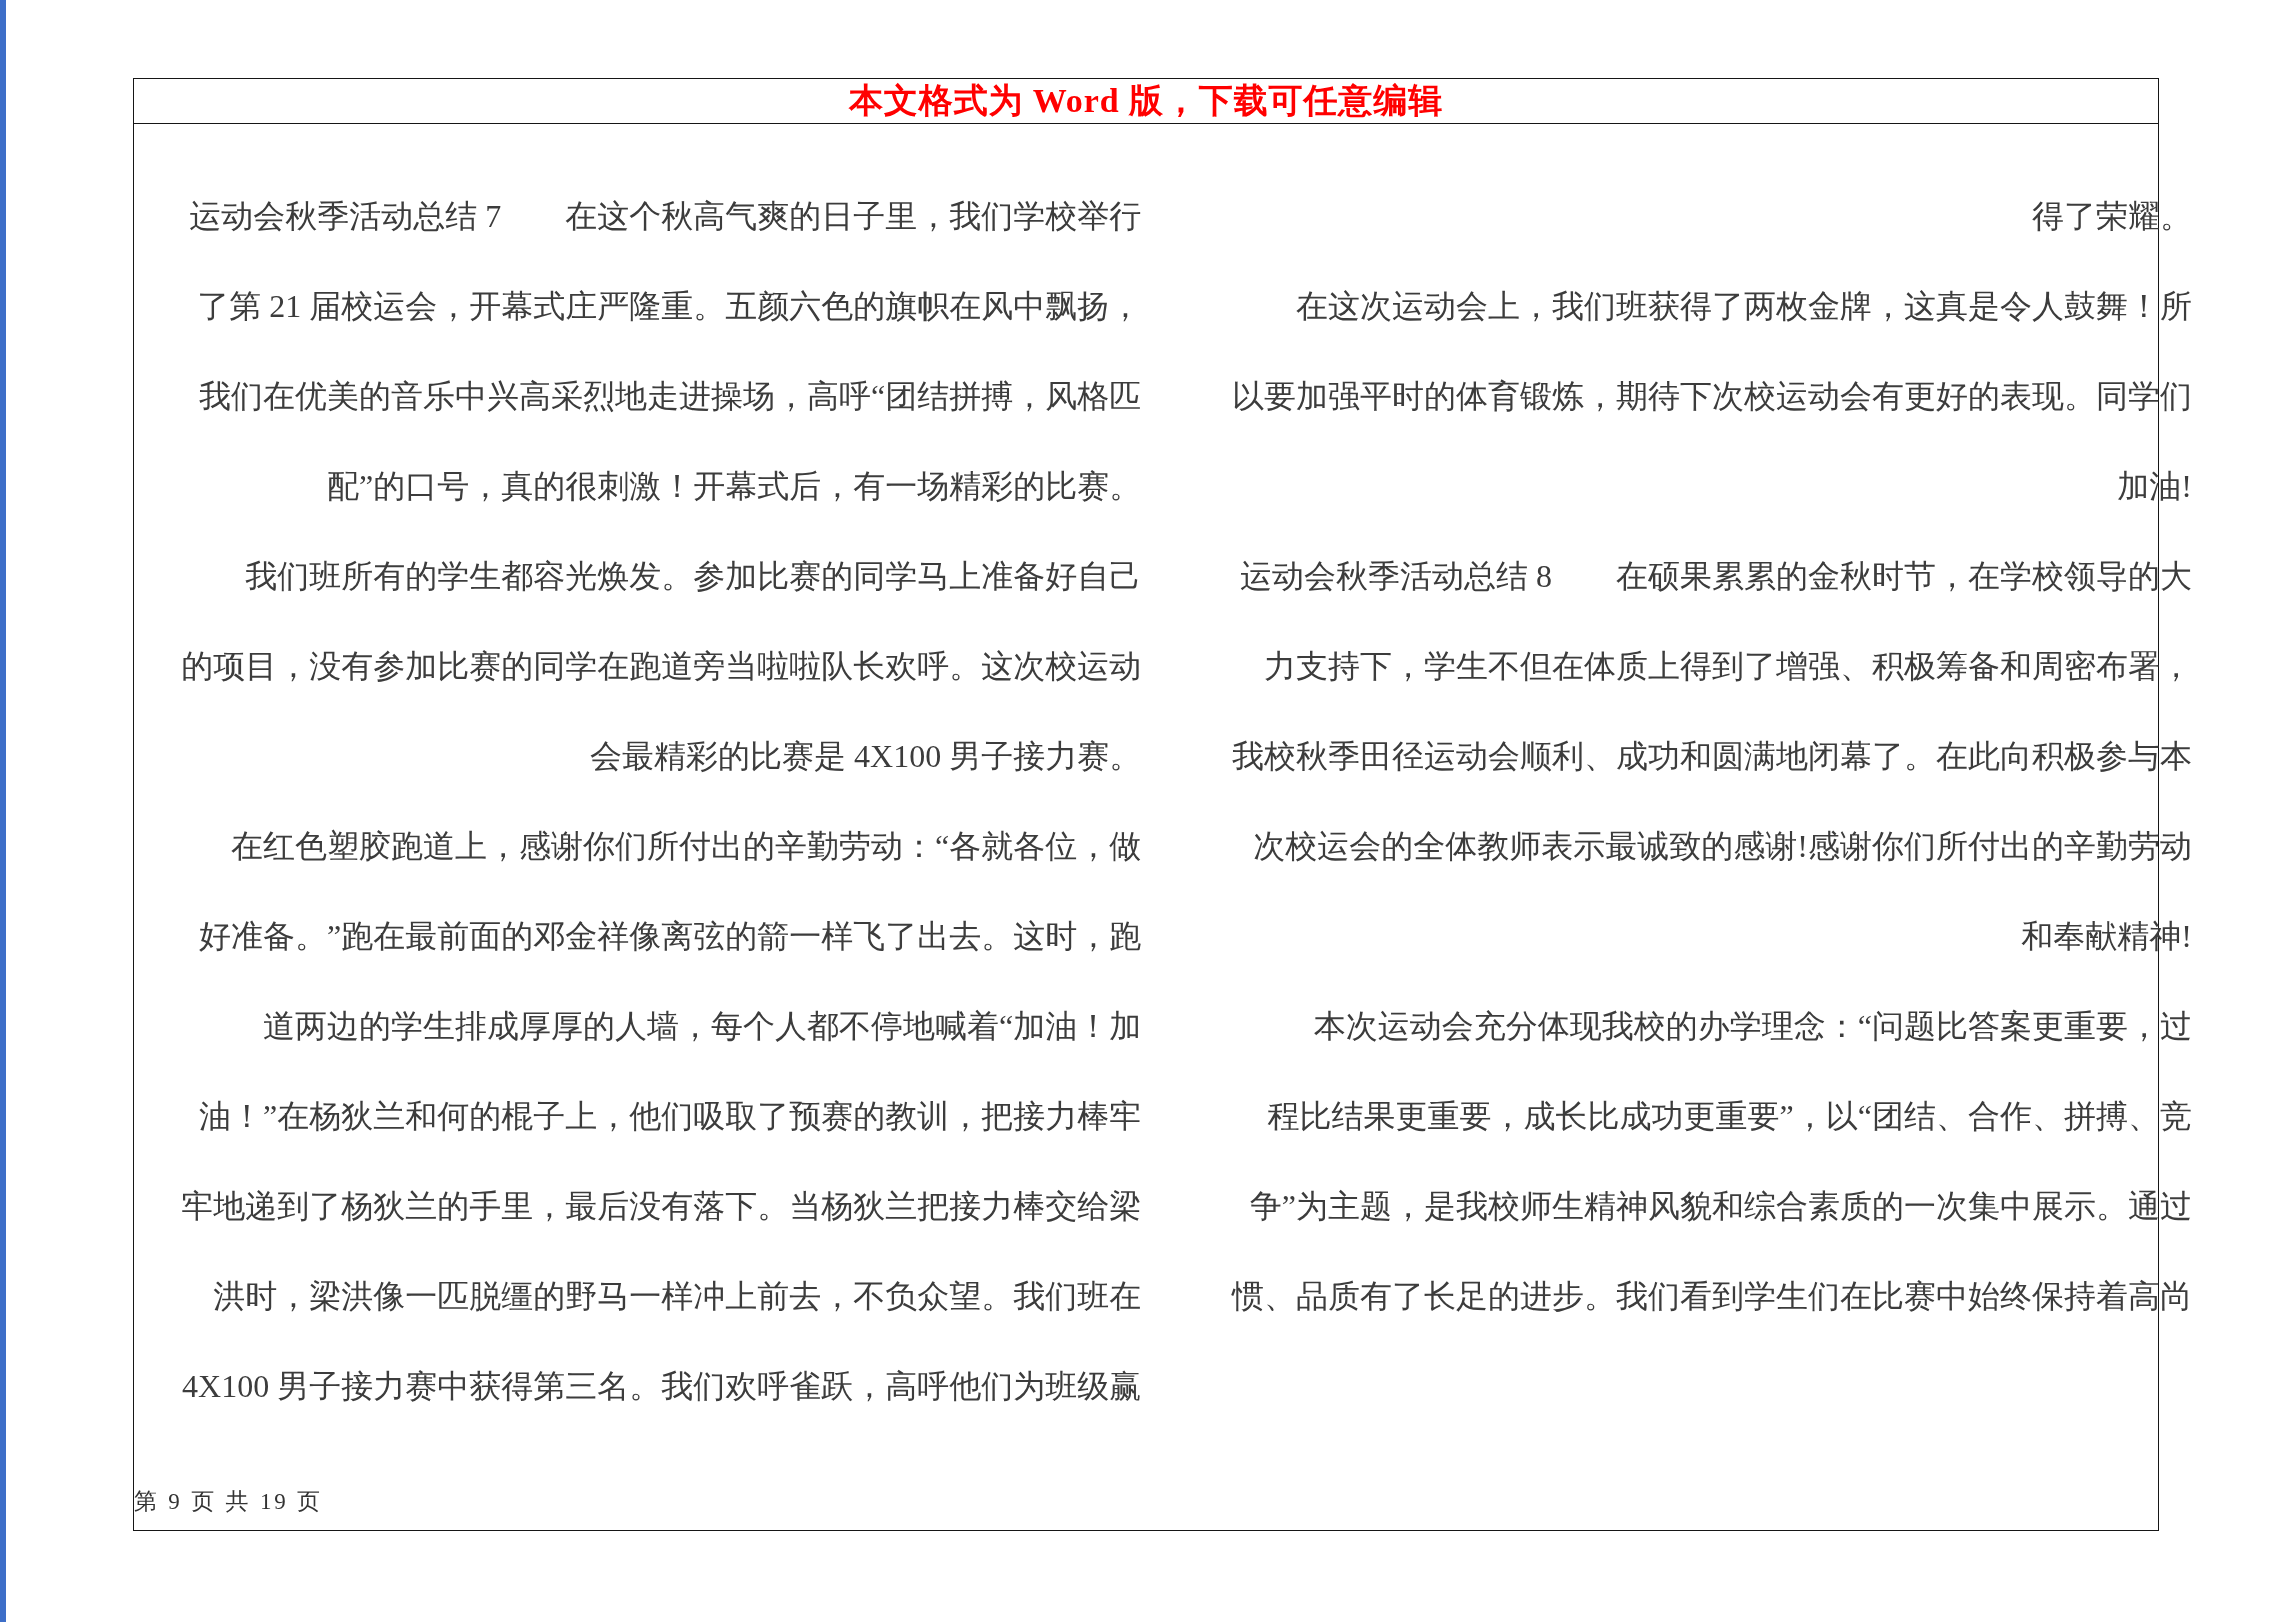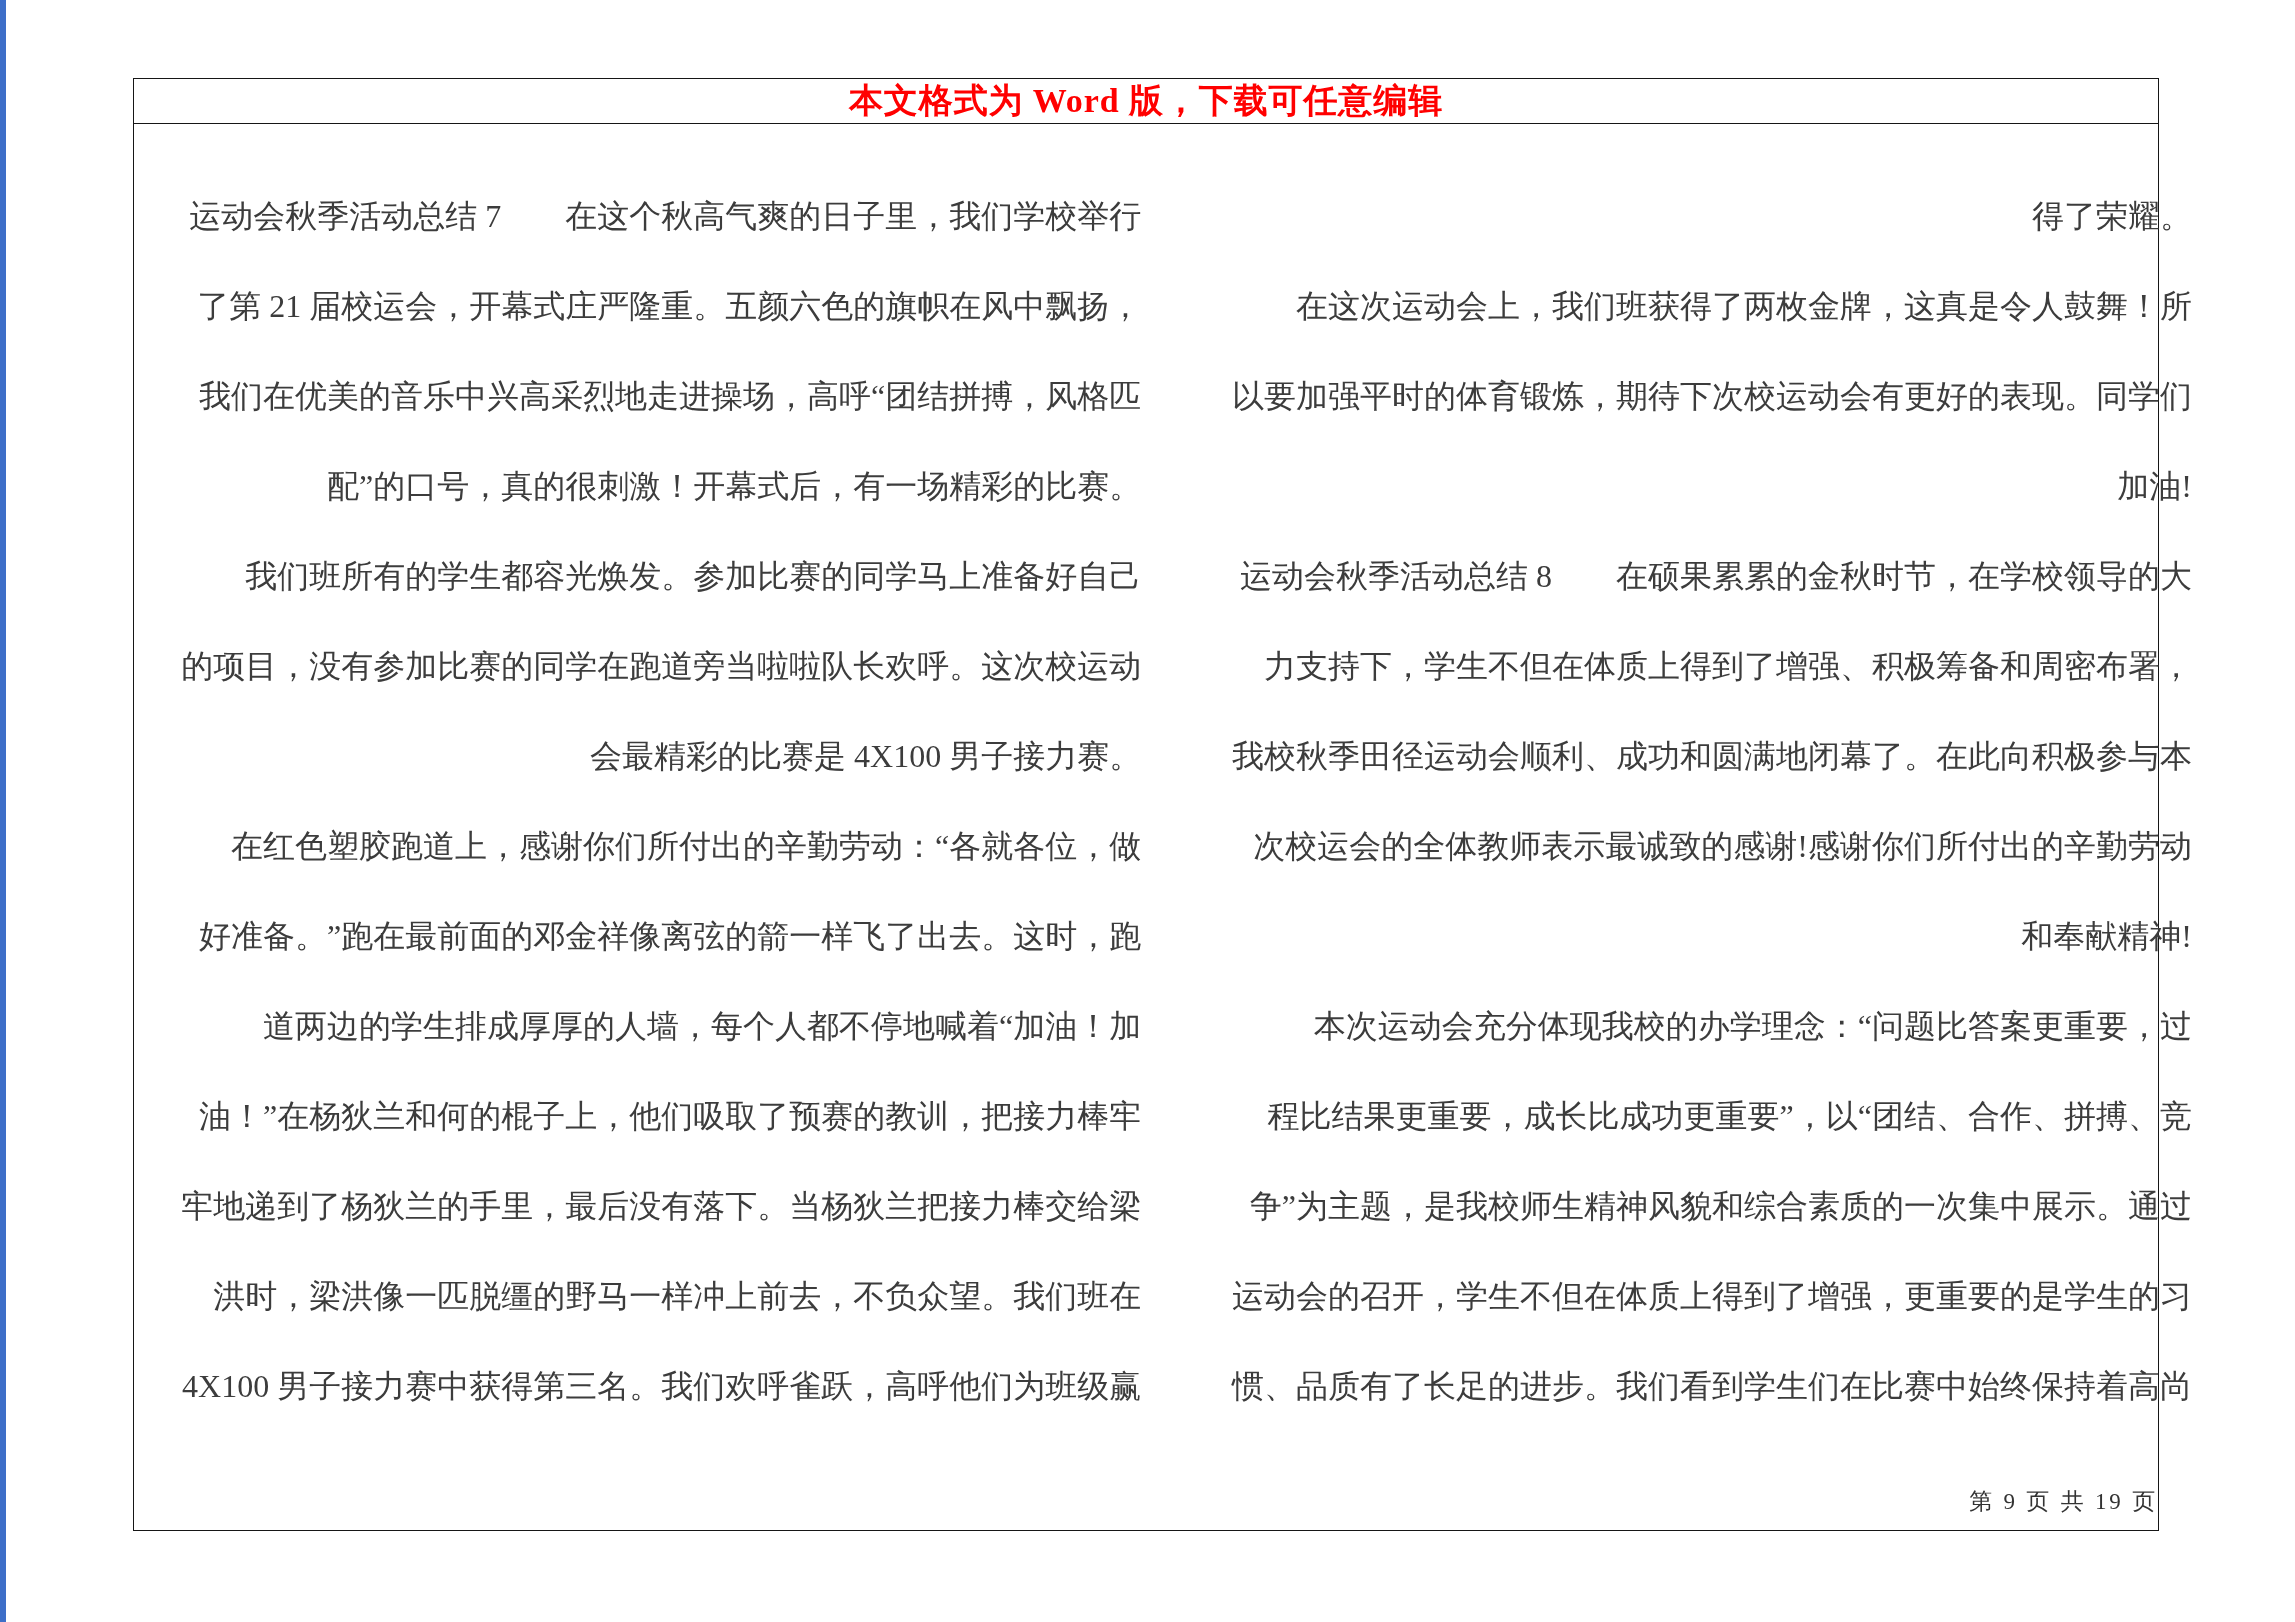--- a/index.html
+++ b/index.html
@@ -43,21 +43,21 @@
     height: 90px;
     font-size: 32px;
     line-height: 41px;
     color: #3c3c3c;
     white-space: nowrap;
     font-weight: 400;
   }
   .doc-footer {
     position: absolute; left: 0; bottom: 13px;
     width: 100%;
-    text-align: right;
+    text-align: left;
     margin-top: 20px;
   }
   .page-number {
     font-size: 23px;
     color: #333333;
     letter-spacing: 2.8px;
   }
 </style>
 </head>
 <body>
@@ -93,21 +93,20 @@
     <div class="line">以要加强平时的体育锻炼，期待下次校运动会有更好的表现。同学们</div>
     <div class="line">加油!</div>
     <div class="line">运动会秋季活动总结 8　　在硕果累累的金秋时节，在学校领导的大</div>
     <div class="line">力支持下，学生不但在体质上得到了增强、积极筹备和周密布署，</div>
     <div class="line">我校秋季田径运动会顺利、成功和圆满地闭幕了。在此向积极参与本</div>
     <div class="line">次校运会的全体教师表示最诚致的感谢!感谢你们所付出的辛勤劳动</div>
     <div class="line">和奉献精神!</div>
     <div class="line">　　本次运动会充分体现我校的办学理念：“问题比答案更重要，过</div>
     <div class="line">程比结果更重要，成长比成功更重要”，以“团结、合作、拼搏、竞</div>
     <div class="line">争”为主题，是我校师生精神风貌和综合素质的一次集中展示。通过</div>
-    <div class="line">运动会的召开，学生不但在体质上得到了增强，更重要的是学生的习</div>
     <div class="line">惯、品质有了长足的进步。我们看到学生们在比赛中始终保持着高尚</div>
   </div>
 
   <div class="doc-footer">
     <span class="page-number">第 9 页 共 19 页</span>
   </div>
 
 </div>
 
 

